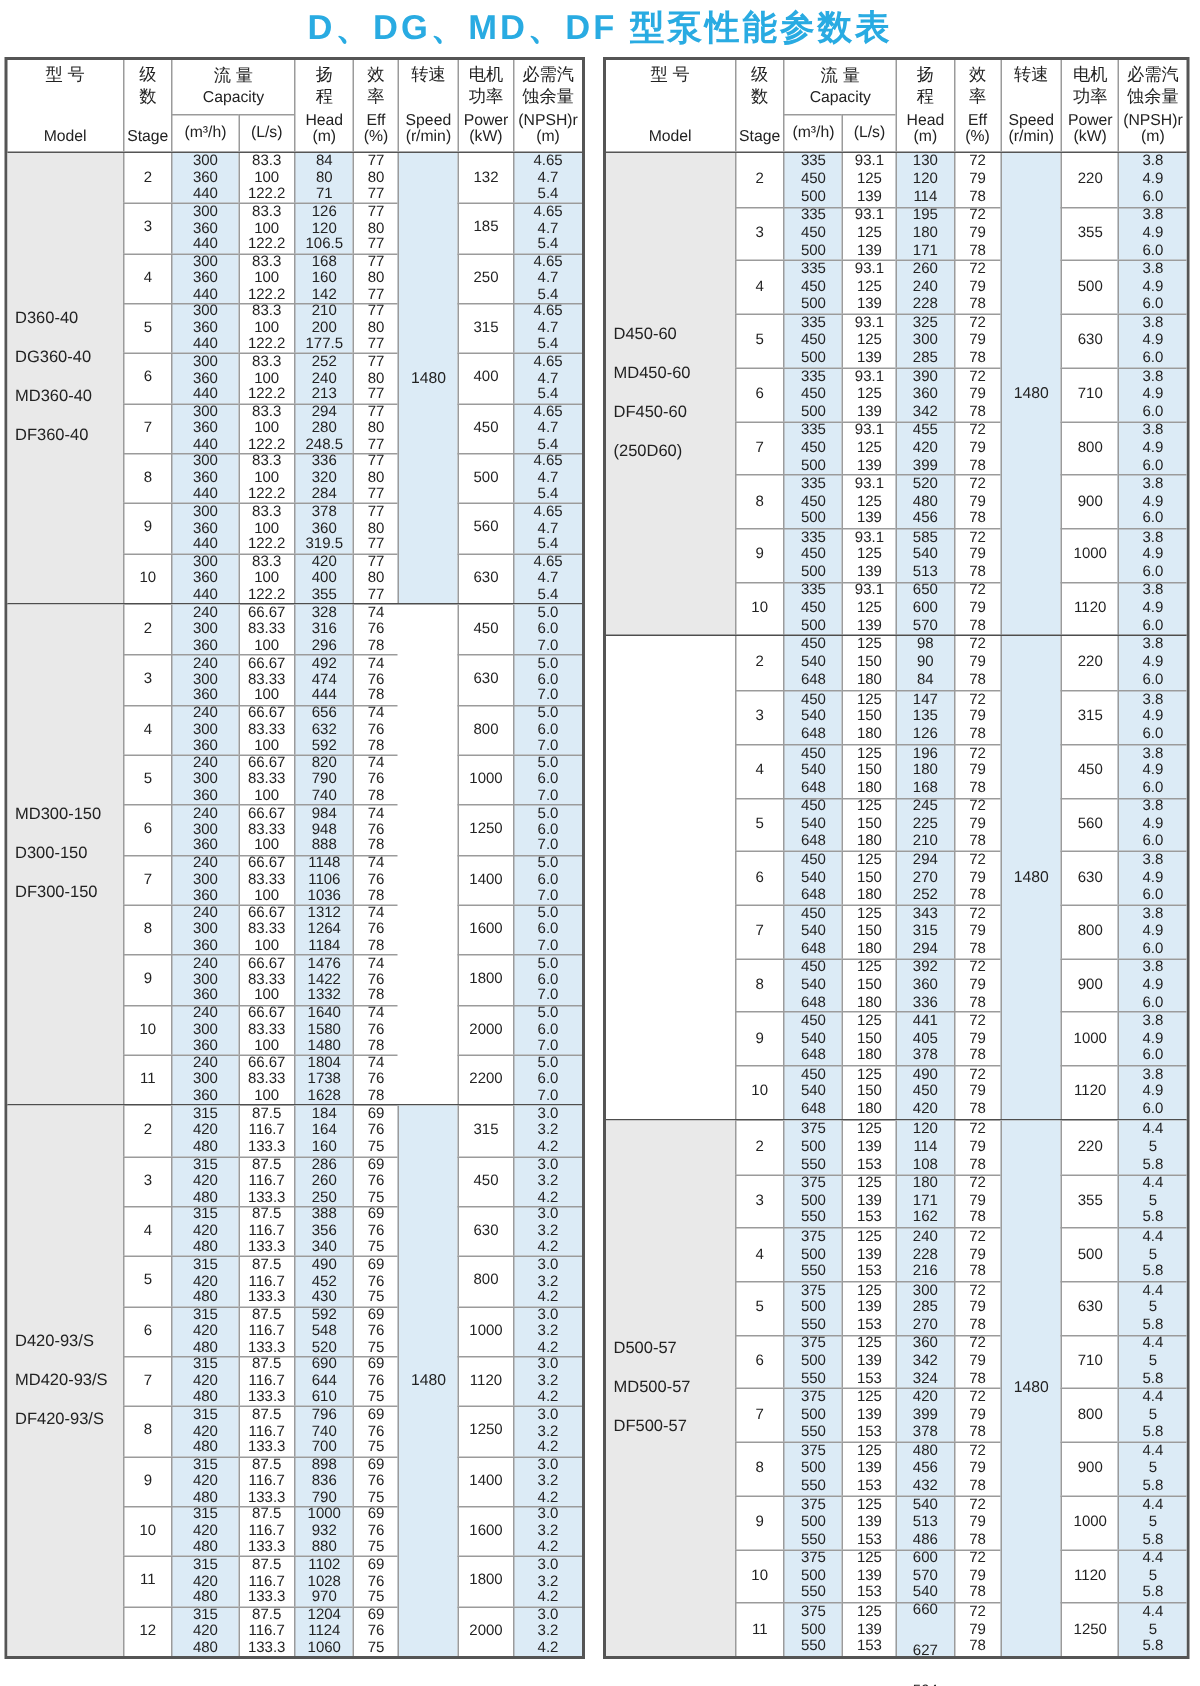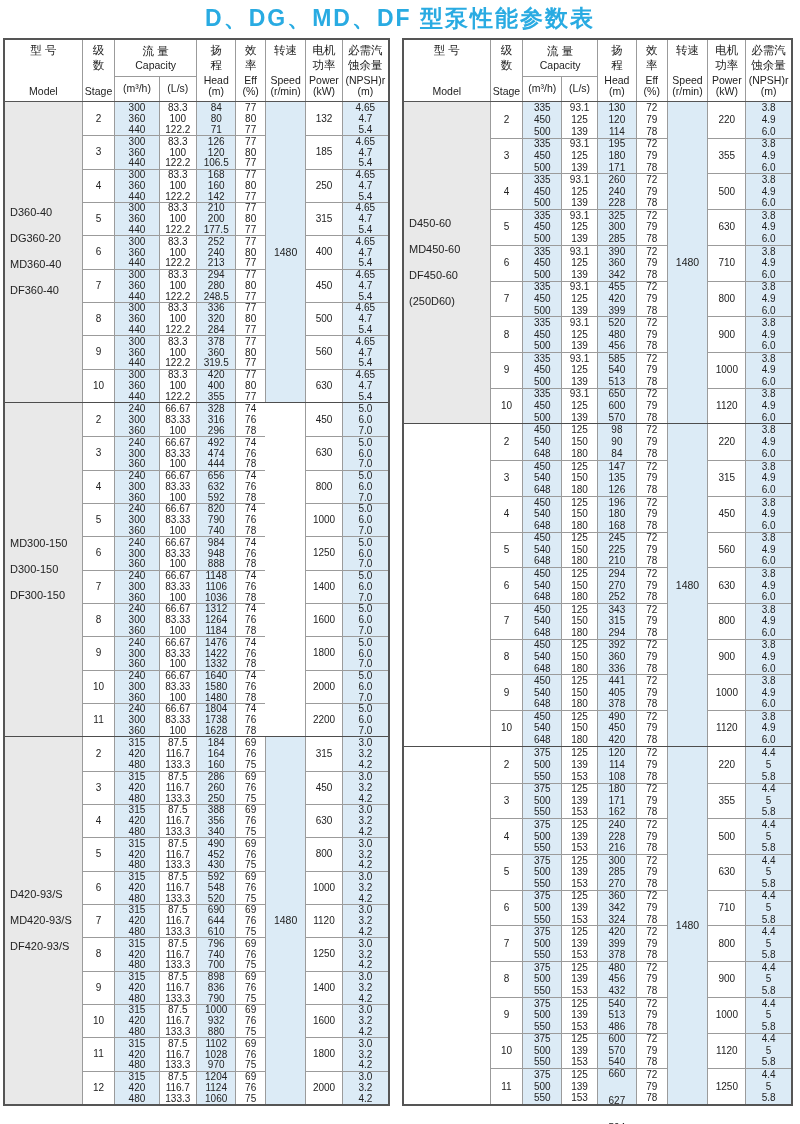--- a/index.html
+++ b/index.html
@@ -101,21 +101,21 @@
       <span class="cn">必需汽
 蚀余量</span>
         <span class="en">(NPSH)r
 (m)</span>
     </div>
   </div>
   <div class="tbody">
       <div class="section" style="grid-template-columns: 78fr 33fr 45fr 38fr 40fr 30fr 41fr 37fr 47fr; grid-template-rows: repeat(9, 1fr); flex-grow: 9;">
         <div class="cell model-cell" style="grid-area: 1 / 1 / span 9;">
           <div class="model-label">D360-40</div>
-          <div class="model-label">DG360-20</div>
+          <div class="model-label">DG360-40</div>
           <div class="model-label">MD360-40</div>
           <div class="model-label">DF360-40</div>
         </div>
         <div class="cell bl tint speed-cell" style="grid-area: 1 / 7 / span 9;">1480</div>
         <div class="cell bl" style="grid-area: 1 / 2;">2</div>
         <div class="cell bl tint stack" style="grid-area: 1 / 3;">
           <div>300</div>
           <div>360</div>
           <div>440</div>
         </div>
@@ -1486,20 +1486,25 @@
           <div>78</div>
         </div>
         <div class="cell bl gt" style="grid-area: 9 / 8;">1120</div>
         <div class="cell bl tint gt stack" style="grid-area: 9 / 9;">
           <div>3.8</div>
           <div>4.9</div>
           <div>6.0</div>
         </div>
       </div>
       <div class="section" style="grid-template-columns: 86fr 33fr 39fr 36fr 39fr 31fr 41fr 38fr 46fr; grid-template-rows: repeat(10, 1fr); flex-grow: 10;">
+        <div class="cell model-cell" style="grid-area: 1 / 1 / span 10;">
+          <div class="model-label">D500-57</div>
+          <div class="model-label">MD500-57</div>
+          <div class="model-label">DF500-57</div>
+        </div>
         <div class="cell bl tint speed-cell" style="grid-area: 1 / 7 / span 10;">1480</div>
         <div class="cell bl" style="grid-area: 1 / 2;">2</div>
         <div class="cell bl tint stack" style="grid-area: 1 / 3;">
           <div>375</div>
           <div>500</div>
           <div>550</div>
         </div>
         <div class="cell bl stack" style="grid-area: 1 / 4;">
           <div>125</div>
           <div>139</div>

